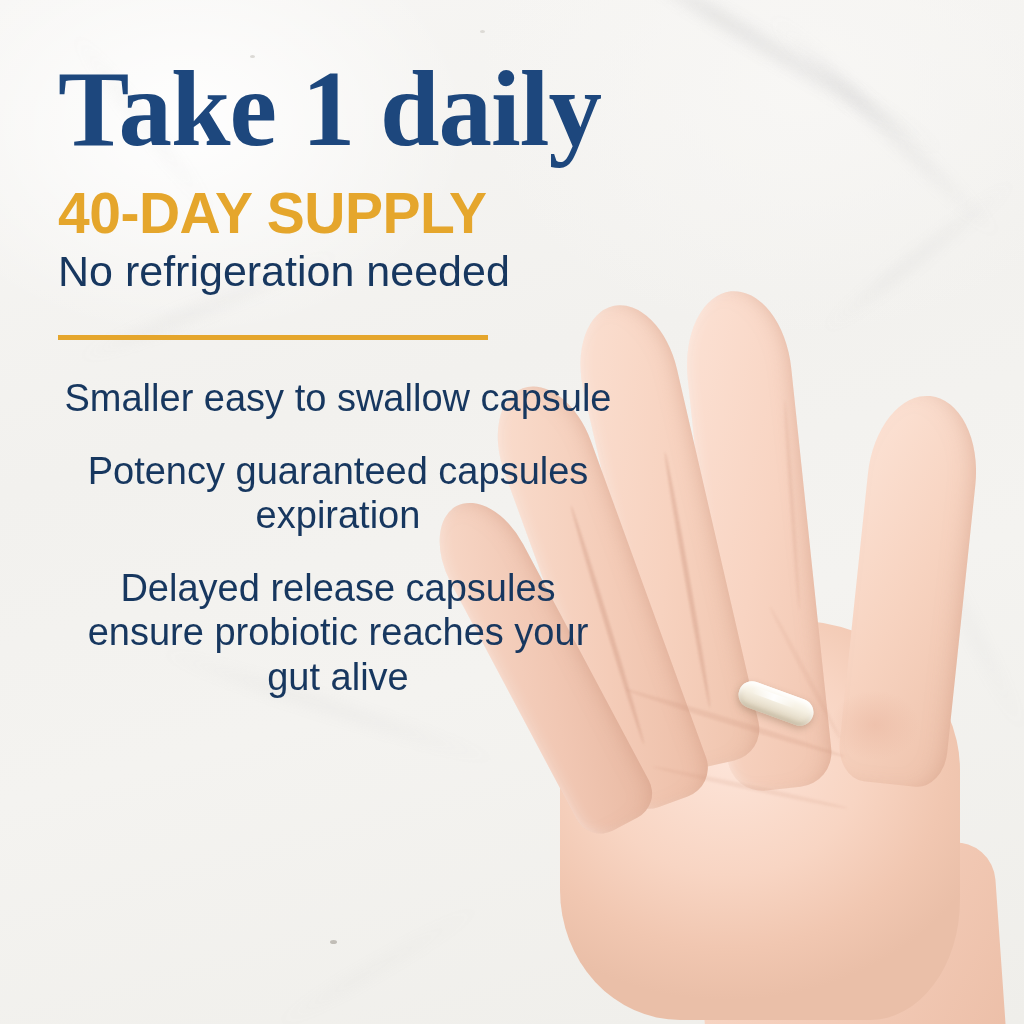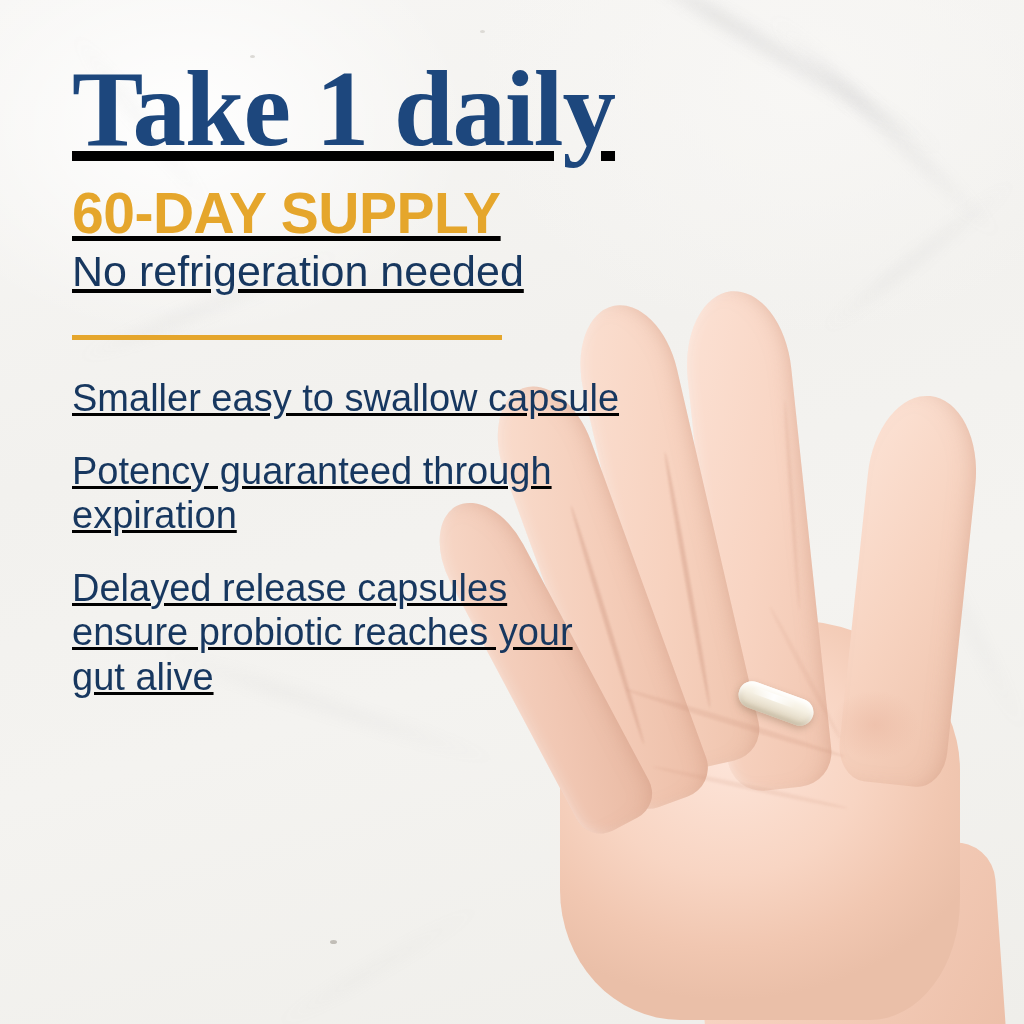--- a/index.html
+++ b/index.html
@@ -130,25 +130,24 @@
     position: absolute;
     left: 12px; top: 5px;
     width: 46px; height: 7px;
     border-radius: 5px;
     background: linear-gradient(90deg, rgba(255,255,255,0.0), rgba(255,255,255,0.92), rgba(255,255,255,0.0));
   }
 
   
   .text-col {
     position: absolute;
-    left: 72px;
+    left: 58px;
     top: 0;
     width: 620px;
     z-index: 40;
-    text-decoration: underline;
   }
   .headline {
     font-family: "Liberation Serif", serif;
     font-weight: 700;
     font-size: 107px;
     line-height: 1;
     letter-spacing: -1px;
     color: #1d477d;
     margin: 0;
     padding-top: 56px;
@@ -193,20 +192,21 @@
     list-style: none;
   }
   .bullet {
     font-family: "Liberation Sans", sans-serif;
     font-weight: 400;
     font-size: 38px;
     line-height: 1.17;
     color: #17375f;
     margin: 0 0 28px 0;
     max-width: 560px;
+    text-align: center;
   }
   .bullet:last-child { margin-bottom: 0; }
 </style>
 </head>
 <body>
 
 <div class="canvas">
 
   <div class="bg-base">
     <div class="vein v1"></div>
@@ -242,28 +242,28 @@
     <div class="crease" style="left:230px;top:380px;width:150px;height:5px;transform:rotate(62deg);opacity:.35;"></div>
     <div class="knuckle" style="left:330px;top:400px;width:90px;height:70px;"></div>
   </div>
 
   <div class="capsule"></div>
 
   <div class="text-col">
 
     <h1 class="headline">Take 1 daily</h1>
 
-    <div class="subhead">60-DAY SUPPLY</div>
+    <div class="subhead">40-DAY SUPPLY</div>
 
 
     <div class="feature-sub">No refrigeration needed</div>
 
     <hr class="divider">
 
     <ul class="bullets">
       <li class="bullet">Smaller easy to swallow capsule</li>
-      <li class="bullet">Potency guaranteed through expiration</li>
+      <li class="bullet">Potency guaranteed capsules expiration</li>
       <li class="bullet">Delayed release capsules ensure probiotic reaches your gut alive</li>
     </ul>
 
   </div>
 
 </div>
 
 </body></html>

